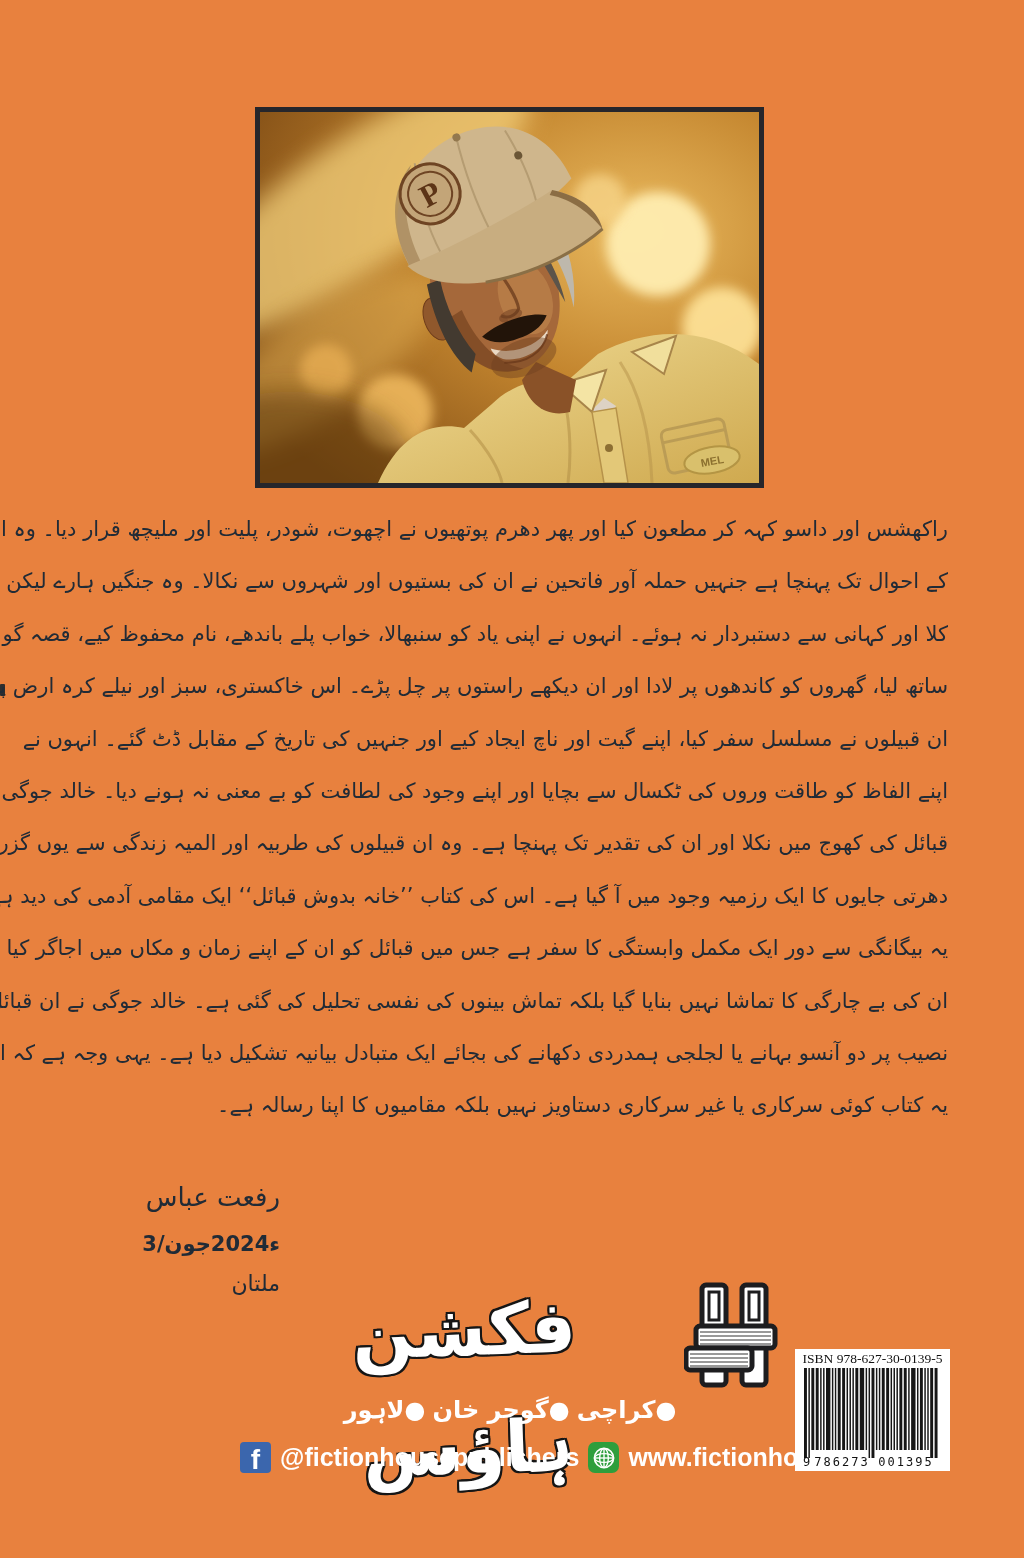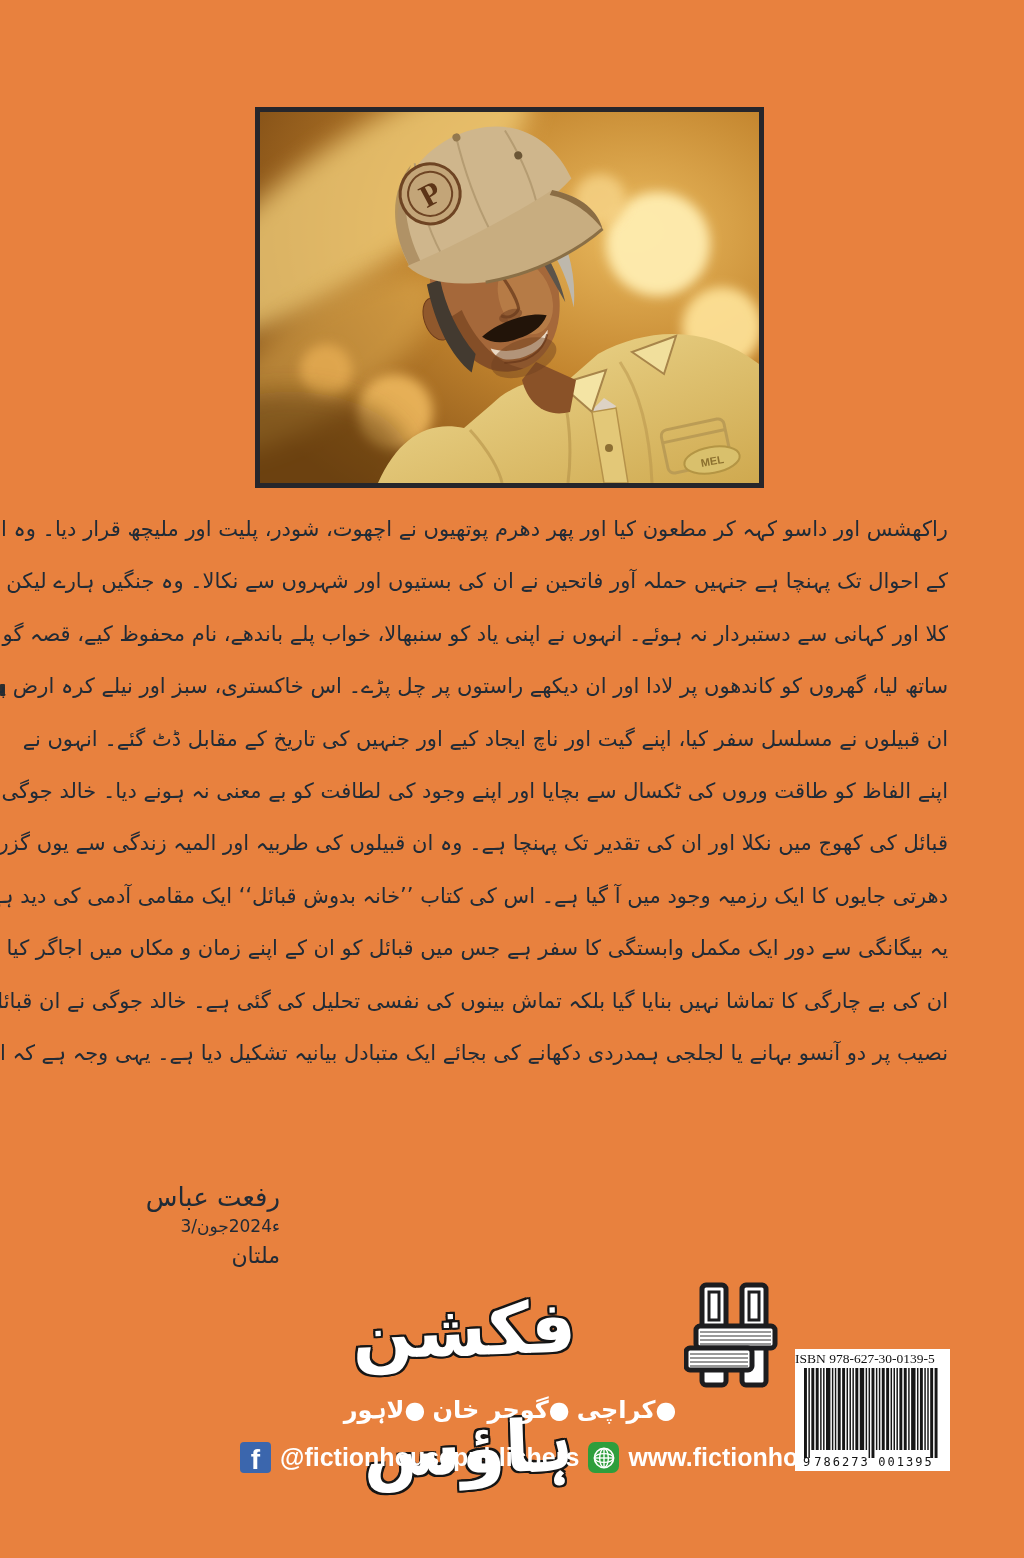--- a/index.html
+++ b/index.html
@@ -14,23 +14,23 @@
   
   .urdu-par{position:absolute;left:84px;top:503px;width:864px;direction:rtl;
             color:#212B36;font-size:21px;}
   .pline{height:52.4px;line-height:52.4px;white-space:nowrap;
          text-align:justify;text-align-last:justify;overflow:visible;}
   .pline.last{text-align-last:right;}
 
   
   .sig{position:absolute;left:100px;top:1182px;width:180px;text-align:right;color:#212B36;}
   .sig-name{font-size:26px;direction:rtl;}
-  .sig-date{font-size:17px;margin-top:4px;direction:ltr;}
+  .sig-date{font-size:21px;margin-top:20px;direction:ltr;font-weight:bold;}
   .sig-date span{unicode-bidi:isolate;}
-  .sig-city{font-size:22px;margin-top:7px;direction:rtl;}
+  .sig-city{font-size:22px;margin-top:15px;direction:rtl;}
 
   
   .pub-logo-text{position:absolute;left:248px;top:1272px;width:432px;height:120px;
                  direction:rtl;text-align:center;color:#ffffff;font-size:71px;font-weight:bold;
                  line-height:118px;transform:rotate(-2deg);
                  text-shadow:-2px 0 #161616,2px 0 #161616,0 -2px #161616,0 2px #161616,
                              -2px -2px #161616,2px 2px #161616,-2px 2px #161616,2px -2px #161616;}
   .pub-mark{position:absolute;left:684px;top:1282px;}
   .pub-cities{position:absolute;left:290px;top:1396px;width:440px;display:flex;
               justify-content:center;gap:7px;color:#fff;font-size:24px;font-weight:bold;}
@@ -41,21 +41,21 @@
           font-family:"Liberation Sans",sans-serif;color:#fff;font-weight:bold;font-size:25px;}
   .fb-icon{width:31px;height:31px;background:#3B66AD;border-radius:4px;color:#fff;
            display:flex;align-items:flex-end;justify-content:center;
            font-size:28px;line-height:26px;font-weight:bold;overflow:hidden;}
   .globe-icon{width:31px;height:31px;background:#2E9E3C;border-radius:7px;
               display:flex;align-items:center;justify-content:center;}
 
   
   .barcode-box{position:absolute;left:795px;top:1349px;width:155px;height:122px;background:#fff;}
   .isbn-label{font-family:"Liberation Serif",serif;font-size:13.5px;color:#111;
-              text-align:left;padding-top:2px;white-space:nowrap;}
+              text-align:center;padding-top:2px;white-space:nowrap;}
   .bars-wrap{position:relative;margin:1px 5px 0 5px;height:100px;}
 
   .edge-mark{position:absolute;left:0;top:684px;width:5px;height:12px;background:#2e2e2e;border-radius:1px;}
 </style>
 </head>
 <body>
 
 <div class="page">
 
   <div class="edge-mark"></div>
@@ -163,20 +163,21 @@
     <div class="pline">کے احوال تک پہنچا ہے جنہیں حملہ آور فاتحین نے ان کی بستیوں اور شہروں سے نکالا۔ وہ جنگیں ہارے لیکن اپنی</div>
     <div class="pline">کلا اور کہانی سے دستبردار نہ ہوئے۔ انہوں نے اپنی یاد کو سنبھالا، خواب پلے باندھے، نام محفوظ کیے، قصہ گو کو</div>
     <div class="pline">ساتھ لیا، گھروں کو کاندھوں پر لادا اور ان دیکھے راستوں پر چل پڑے۔ اس خاکستری، سبز اور نیلے کرہ ارض پر</div>
     <div class="pline">ان قبیلوں نے مسلسل سفر کیا، اپنے گیت اور ناچ ایجاد کیے اور جنہیں کی تاریخ کے مقابل ڈٹ گئے۔ انہوں نے</div>
     <div class="pline">اپنے الفاظ کو طاقت وروں کی ٹکسال سے بچایا اور اپنے وجود کی لطافت کو بے معنی نہ ہونے دیا۔ خالد جوگی ان</div>
     <div class="pline">قبائل کی کھوج میں نکلا اور ان کی تقدیر تک پہنچا ہے۔ وہ ان قبیلوں کی طربیہ اور المیہ زندگی سے یوں گزرا ہے کہ</div>
     <div class="pline">دھرتی جایوں کا ایک رزمیہ وجود میں آ گیا ہے۔ اس کی کتاب ’’خانہ بدوش قبائل‘‘ ایک مقامی آدمی کی دید ہے۔</div>
     <div class="pline">یہ بیگانگی سے دور ایک مکمل وابستگی کا سفر ہے جس میں قبائل کو ان کے اپنے زمان و مکاں میں اجاگر کیا گیا ہے۔</div>
     <div class="pline">ان کی بے چارگی کا تماشا نہیں بنایا گیا بلکہ تماش بینوں کی نفسی تحلیل کی گئی ہے۔ خالد جوگی نے ان قبائل کے</div>
     <div class="pline">نصیب پر دو آنسو بہانے یا لجلجی ہمدردی دکھانے کی بجائے ایک متبادل بیانیہ تشکیل دیا ہے۔ یہی وجہ ہے کہ اس کی</div>
+    <div class="pline last">یہ کتاب کوئی سرکاری یا غیر سرکاری دستاویز نہیں بلکہ مقامیوں کا اپنا رسالہ ہے۔</div>
   </div>
 
   <div class="sig">
     <div class="sig-name">رفعت عباس</div>
     <div class="sig-date"><span>3/</span><span>جون</span><span>2024ء</span></div>
     <div class="sig-city">ملتان</div>
   </div>
 
   <div class="pub-logo-text">فکشن ہاؤس</div>
 

